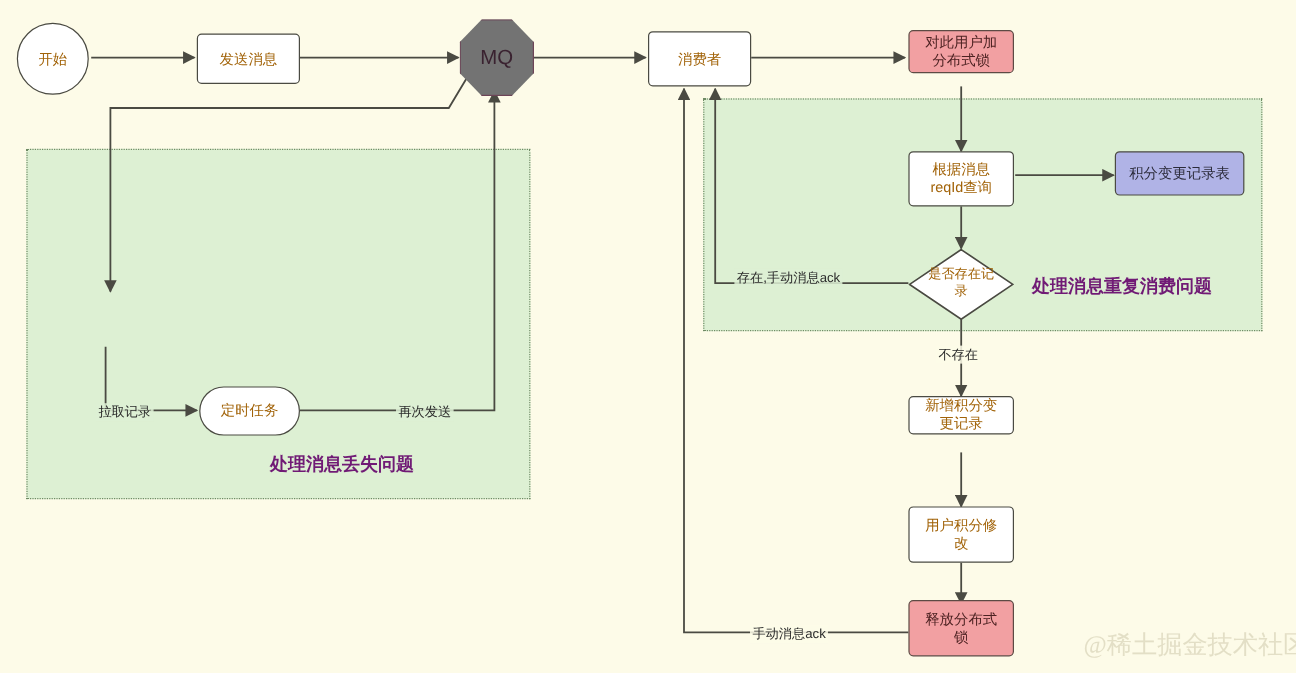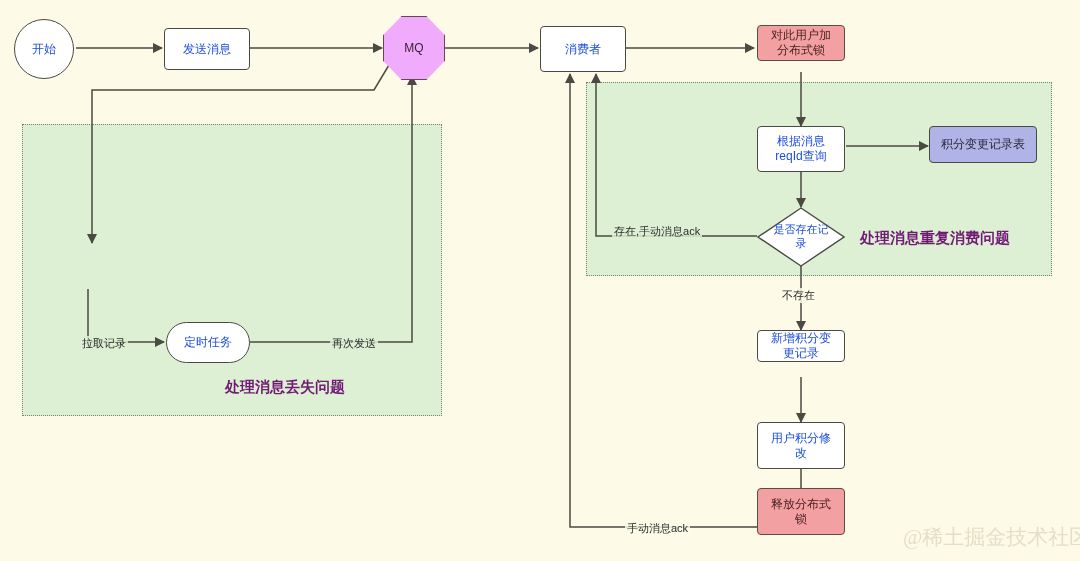--- a/index.html
+++ b/index.html
@@ -23,21 +23,21 @@
     height: 561px;
   }
   .node {
     position: absolute;
     box-sizing: border-box;
     display: flex;
     align-items: center;
     justify-content: center;
     text-align: center;
     line-height: 1.25;
-    color: #1d4ed8;
+    color: #a16207;
     font-size: 12px;
     white-space: pre-line;
   }
   .node-rect {
     background: #ffffff;
     border: 1.4px solid #4a4a42;
     border-radius: 4px;
   }
   .node-circle {
     background: #ffffff;
@@ -55,25 +55,25 @@
     border-radius: 4px;
     color: #2b2b3a;
   }
   .node-red {
     background: #f2a0a2;
     border: 1.4px solid #5d4a44;
     border-radius: 4px;
     color: #4d2222;
   }
   .node-mq {
-    background: #f0abfc;
+    background: #737373;
     border: 1.4px solid #6d4457;
     color: #3a2230;
     clip-path: polygon(30% 0%, 70% 0%, 100% 30%, 100% 70%, 70% 100%, 30% 100%, 0% 70%, 0% 30%);
-    font-size: 12px;
+    font-size: 17px;
   }
   .group-box {
     position: absolute;
     box-sizing: border-box;
     background: #ddf0d3;
     border: 1.6px dotted #6f8a64;
   }
   .group-title {
     position: absolute;
     font-weight: bold;
@@ -198,21 +198,21 @@
   <div class="node node-rect" style="left:757px; top:330px; width:88px; height:32px;">
     <span>新增积分变
 更记录</span>
   </div>
 
   <div class="node node-rect" style="left:757px; top:422px; width:88px; height:47px;">
     <span>用户积分修
 改</span>
   </div>
 
-  <div class="node node-red" style="left:757px; top:488px; width:88px; height:47px;">
+  <div class="node node-red" style="left:757px; top:500px; width:88px; height:47px;">
     <span>释放分布式
 锁</span>
   </div>
 
   <div class="edge-label on-green" style="left:80px; top:336px;">拉取记录</div>
 
   <div class="edge-label on-green" style="left:330px; top:336px;">再次发送</div>
 
   <div class="edge-label on-green" style="left:612px; top:224px;">存在,手动消息ack</div>
 

